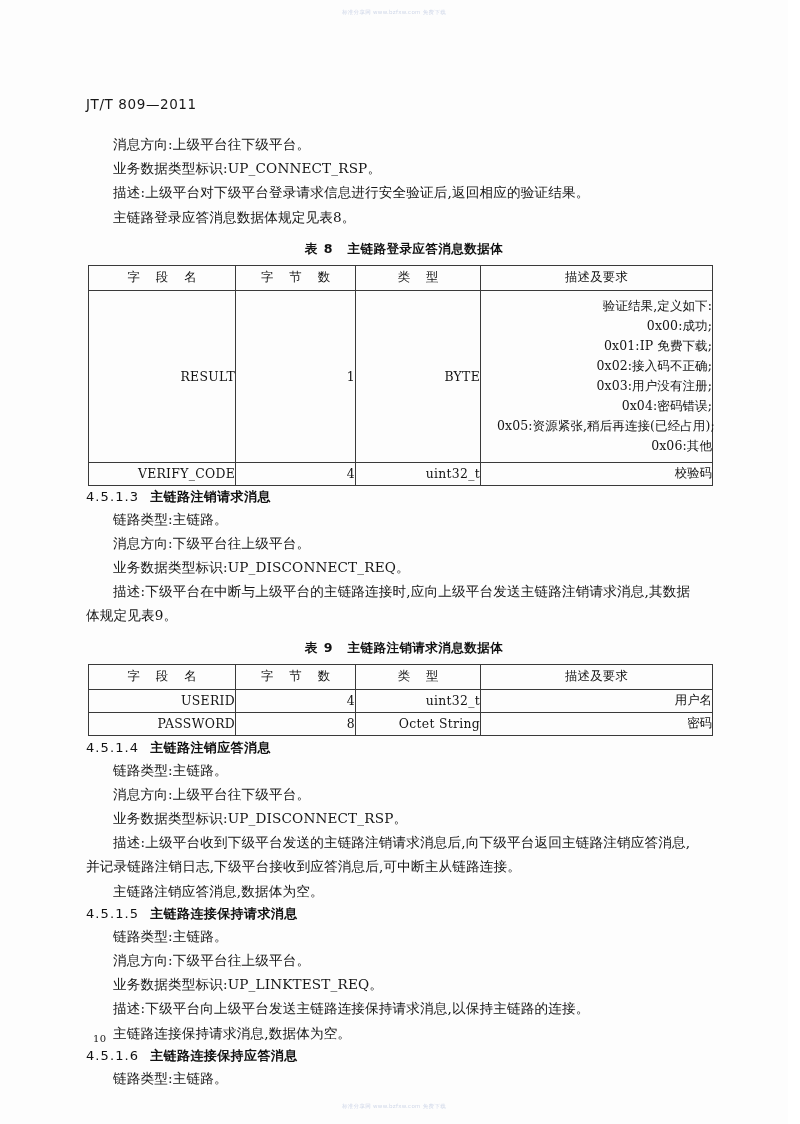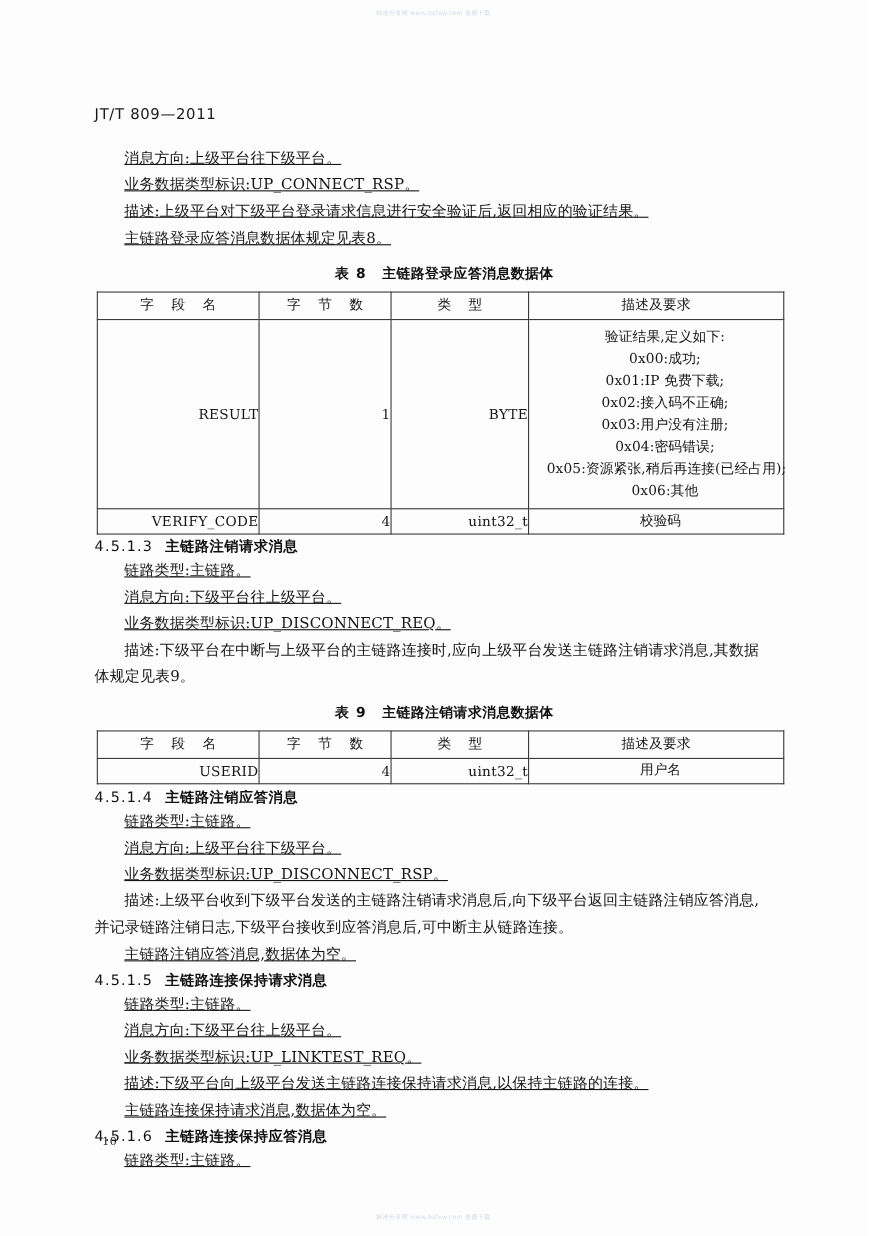--- a/index.html
+++ b/index.html
@@ -55,21 +55,21 @@
     width: 636px;
   }
 
   .para {
     font-size: 13.6px;
     line-height: 24.2px;
     margin: 0;
     color: #151515;
     letter-spacing: 0.15px;
   }
-  .para.indent1 { text-indent: 0; padding-left: 27px; text-decoration: underline; }
+  .para.indent1 { text-indent: 0; padding-left: 27px; }
   .para.indent-hang {
     padding-left: 0;
     text-indent: 27px;
   }
 
   .clause {
     font-family: "DejaVu Sans", "Liberation Sans", sans-serif;
     font-size: 13px;
     font-weight: bold;
     margin: 2px 0 1px 0;
@@ -113,21 +113,21 @@
     vertical-align: middle;
   }
   table.spec thead th {
     height: 24px;
     text-align: center;
     font-weight: normal;
     letter-spacing: 0.2px;
   }
   table.spec thead th .sp { letter-spacing: 6px; padding-left: 6px; }
   table.spec td.c { text-align: right; }
-  table.spec td.l { text-align: center; padding-left: 8px; }
+  table.spec td.l { text-align: right; padding-left: 8px; }
 
   .cell-name, .cell-len, .cell-type {
     font-size: 12.4px;
     letter-spacing: 0.3px;
   }
 
   .desc-list {
     padding: 5px 0 5px 8px;
     line-height: 20.1px;
     font-size: 12.5px;
@@ -237,20 +237,26 @@
           <th><span>描述及要求</span></th>
         </tr>
       </thead>
       <tbody>
         <tr class="row-h">
           <td class="c cell-name">USERID</td>
           <td class="c cell-len">4</td>
           <td class="c cell-type">uint32_t</td>
           <td class="l">用户名</td>
         </tr>
+        <tr class="row-h">
+          <td class="c cell-name">PASSWORD</td>
+          <td class="c cell-len">8</td>
+          <td class="c cell-type">Octet String</td>
+          <td class="l">密码</td>
+        </tr>
       </tbody>
     </table>
 
     <div class="clause" style="margin-top:3px">
       <span class="num">4.5.1.4</span><span class="ttl">主链路注销应答消息</span>
     </div>
     <p class="para indent1">链路类型:主链路。</p>
     <p class="para indent1">消息方向:上级平台往下级平台。</p>
     <p class="para indent1">业务数据类型标识:UP_DISCONNECT_RSP。</p>
     <p class="para indent-hang">描述:上级平台收到下级平台发送的主链路注销请求消息后,向下级平台返回主链路注销应答消息,</p>

